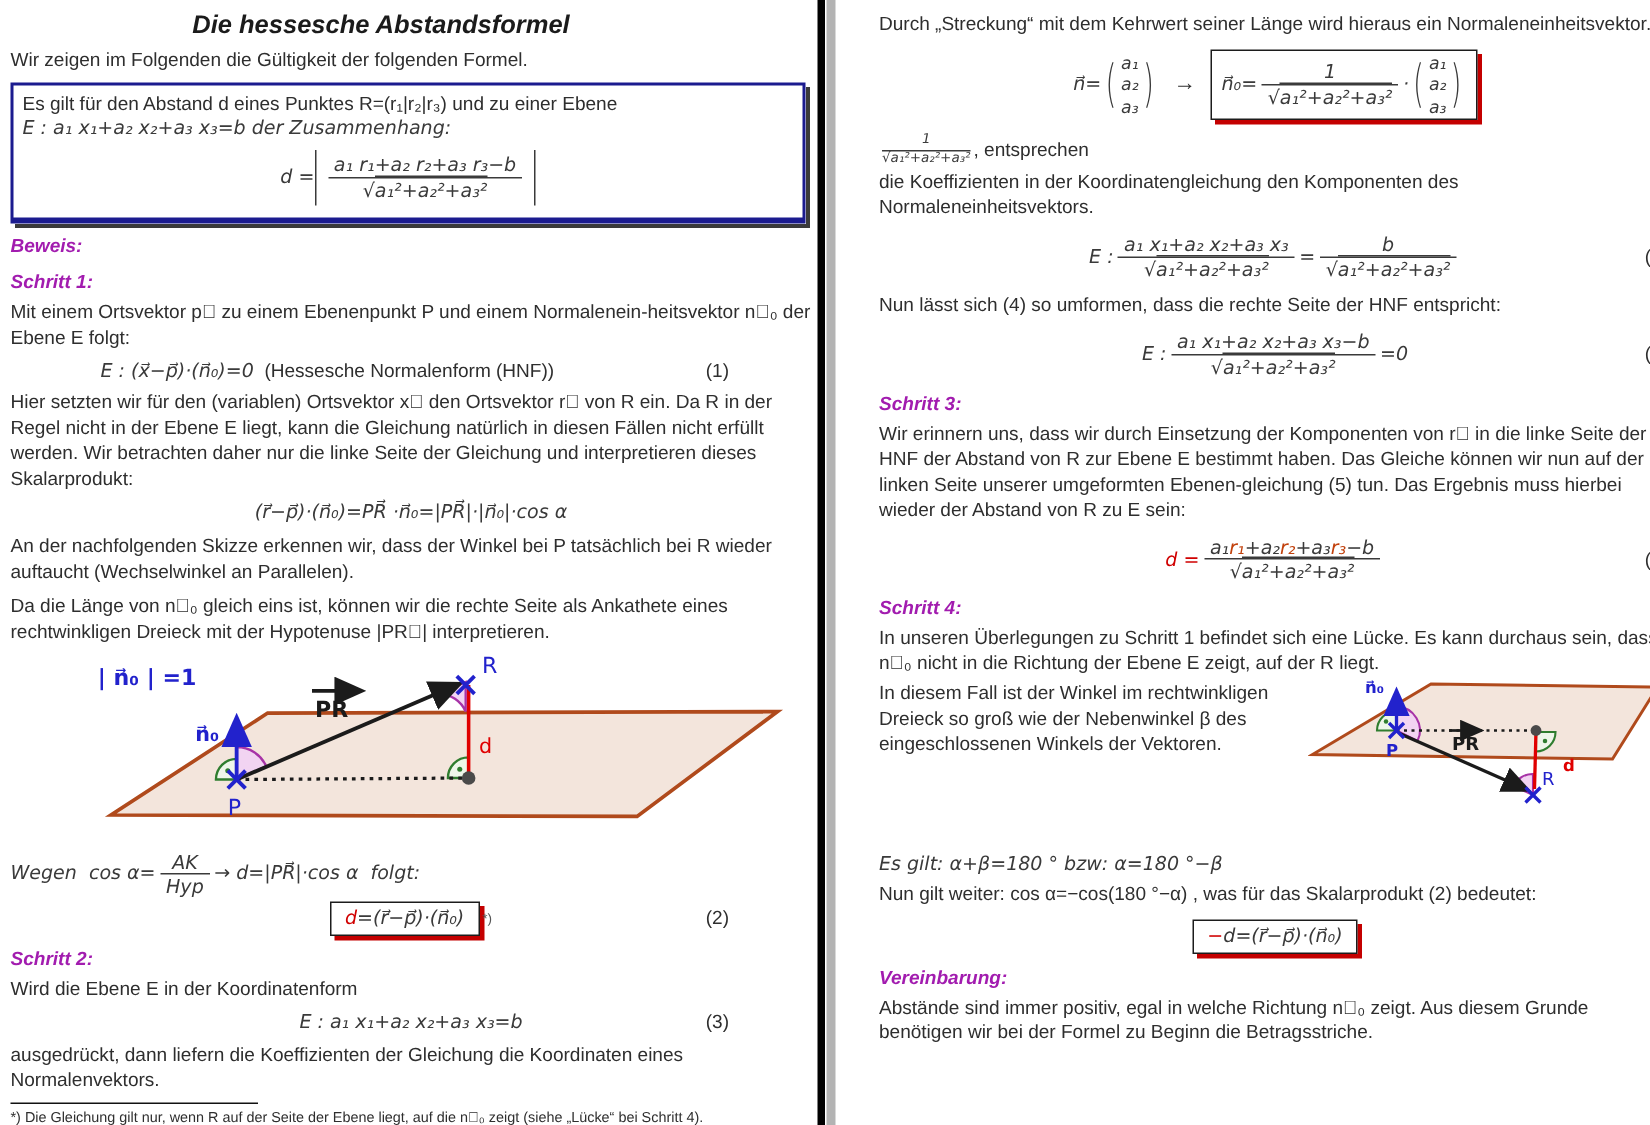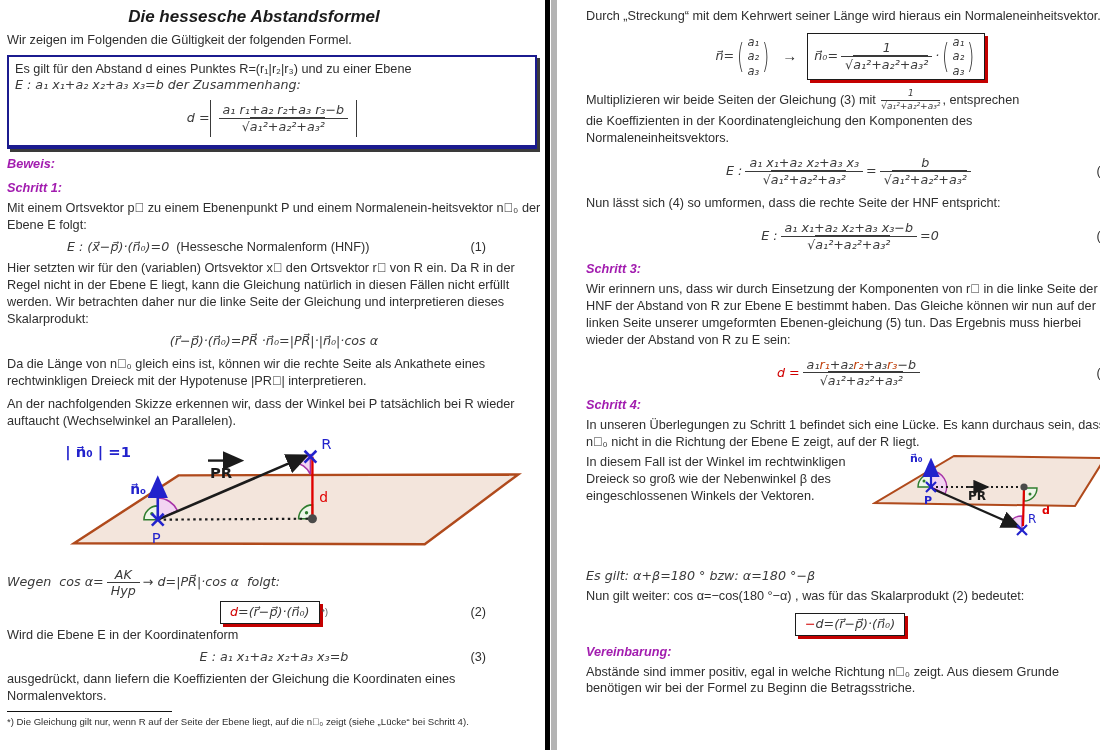--- a/index.html
+++ b/index.html
@@ -79,22 +79,22 @@
     <span style="white-space:pre;">  (Hessesche Normalenform (HNF))</span>
     <span class="ftag">(1)</span>
   </div>
 
   <p>Hier setzten wir für den (variablen) Ortsvektor  x⃗  den Ortsvektor  r⃗  von R ein. Da R in der Regel nicht in der Ebene E liegt, kann die Gleichung natürlich in diesen Fällen nicht erfüllt werden. Wir betrachten daher nur die linke Seite der Gleichung und interpretieren dieses Skalarprodukt:</p>
 
   <div class="frow">
     <span class="fm">(r⃗−p⃗)·(n⃗₀)=PR⃗ ·n⃗₀=|PR⃗|·|n⃗₀|·cos α</span>
   </div>
 
+  <p style="margin-top:6px;">An der nachfolgenden Skizze erkennen wir, dass der Winkel bei P tatsächlich bei R wieder auftaucht (Wechselwinkel an Parallelen).</p>
   <p style="margin-top:6px;">Da die Länge von  n⃗₀  gleich eins ist, können wir die rechte Seite als Ankathete eines rechtwinkligen Dreieck mit der Hypotenuse  |PR⃗|  interpretieren.</p>
-  <p style="margin-top:6px;">An der nachfolgenden Skizze erkennen wir, dass der Winkel bei P tatsächlich bei R wieder auftaucht (Wechselwinkel an Parallelen).</p>
 
   <svg width="534" height="132" viewBox="0 0 540 134" style="display:block;margin-top:1px;">
     <defs>
       <marker id="ab" markerWidth="9" markerHeight="8" refX="7" refY="4" orient="auto">
           <path d="M0,0 L9,4 L0,8 Z" fill="#1b1b1b"></path>
         </marker>
       <marker id="abl" markerWidth="9" markerHeight="8" refX="7" refY="4" orient="auto">
           <path d="M0,0 L9,4 L0,8 Z" fill="#2222cc"></path>
         </marker>
     </defs>
@@ -137,20 +137,21 @@
   </div>
 
   <div class="frow" style="margin:2px 0;">
     <span class="rbox fm">
       <span class="red">d</span><span>=(r⃗−p⃗)·(n⃗₀)</span>
     </span>
     <span style="font-size:9px;vertical-align:super;margin-left:2px;color:#555;">*)</span>
     <span class="ftag">(2)</span>
   </div>
 
+  <div class="head">Schritt 2:</div>
   <p>Wird die Ebene E in der Koordinatenform</p>
 
   <div class="frow">
     <span class="fm">E : a₁ x₁+a₂ x₂+a₃ x₃=b</span>
     <span class="ftag">(3)</span>
   </div>
 
   <p>ausgedrückt, dann liefern die Koeffizienten der Gleichung die Koordinaten eines Normalenvektors.</p>
 
   <div class="footrule"></div>
@@ -188,21 +189,20 @@
             <span>a₂</span>
             <span>a₃</span>
           </span>
           <span class="par">)</span>
         </span>
       </span>
     </span>
   </div>
 
   <p style="margin-top:8px;">
-    <span>Multiplizieren wir beide Seiten der Gleichung (3) mit</span>
     <span class="smallfrac fm">
       <span class="num">1</span>
       <span class="den">√a₁²+a₂²+a₃²</span>
     </span><span>, entsprechen</span><br>
     <span>die Koeffizienten in der Koordinatengleichung den Komponenten des Normaleneinheitsvektors.</span>
   </p>
 
   <div class="frow" style="margin:8px 0;">
     <span class="fm">E :</span>
     <span class="frac fm">

